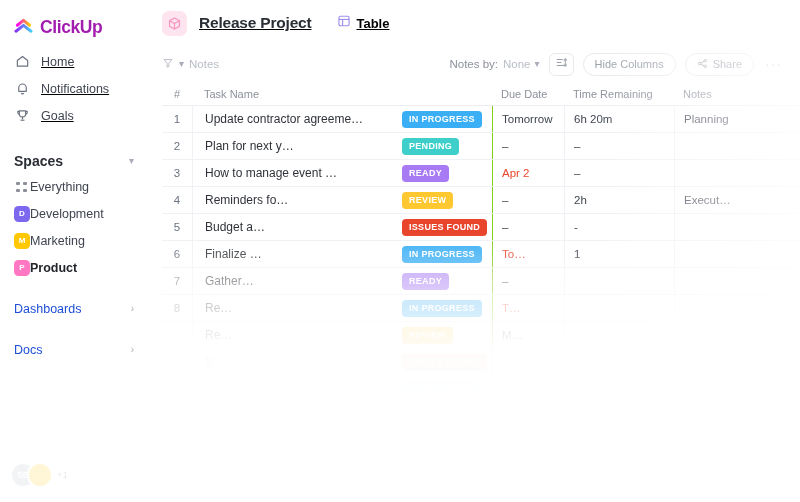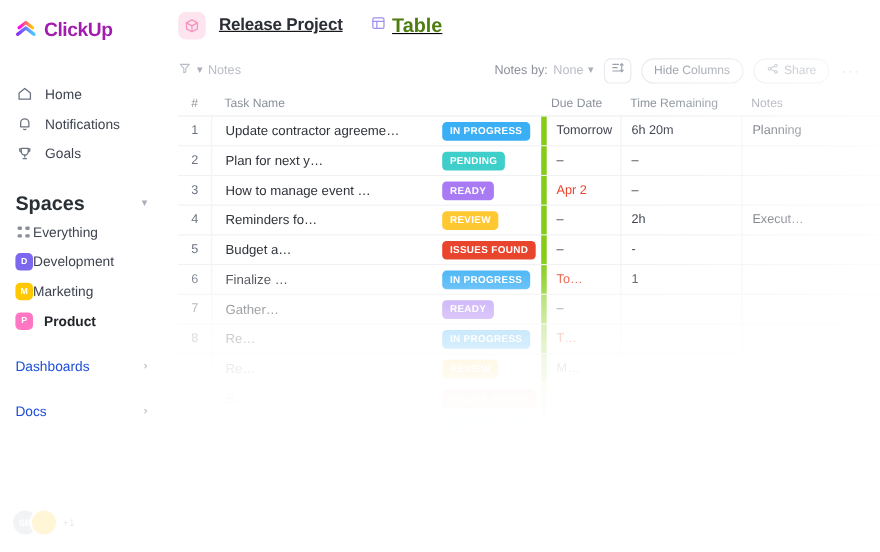--- a/index.html
+++ b/index.html
@@ -11,42 +11,42 @@
   }
   #app { position: relative; width: 800px; height: 502px; display: flex; }
 
   
   .sidebar { width: 150px; flex: 0 0 150px; padding: 14px 0 0 0; position: relative; }
 
   .logo-row { display: flex; align-items: center; gap: 7px; padding: 0 0 0 14px; height: 26px; }
   .logo-mark { width: 19px; height: 19px; position: relative; }
   .logo-text { font-size: 17.5px; font-weight: 700; color: #a21caf; letter-spacing: -0.4px; }
 
-  .nav { margin-top: 32px; }
+  .nav { margin-top: 8px; text-decoration: underline; }
   .nav-item {
     display: flex; align-items: center; gap: 11px;
     height: 27px; padding: 0 14px; cursor: pointer;
   }
   .nav-item .ico { width: 16px; height: 16px; flex: 0 0 16px; display: flex; align-items: center; justify-content: center; }
   .nav-item .lbl { font-size: 12.5px; color: #3F4450; }
 
   .section-head {
     display: flex; align-items: center; justify-content: space-between;
     padding: 0 16px 0 14px; height: 24px; margin-top: 20px;
   }
-  .section-head .lbl { font-size: 18px; font-weight: 700; color: #2A2E35; }
+  .section-head .lbl { font-size: 14px; font-weight: 700; color: #2A2E35; }
 
   .space-item { display: flex; align-items: center; height: 27px; padding: 0 14px; cursor: pointer; }
   .space-av {
     width: 16px; height: 16px; flex: 0 0 16px; border-radius: 4.5px;
     display: flex; align-items: center; justify-content: center;
     font-size: 8px; font-weight: 700; color: #fff;
   }
   .space-item .lbl { font-size: 12.5px; color: #3F4450; }
-  .space-item.active .lbl { font-weight: 700; color: #22252A; padding-left: 10px; }
+  .space-item.active .lbl { font-weight: 700; color: #22252A; }
   .dotgrid { width: 16px; height: 16px; flex: 0 0 16px; position: relative; }
   .dotgrid i { position: absolute; width: 3.6px; height: 3.6px; border-radius: 1px; background: #8A8F9A; }
   .dotgrid i:nth-child(1){left:2px;top:3px}
   .dotgrid i:nth-child(2){left:9px;top:3px}
   .dotgrid i:nth-child(3){left:2px;top:10px}
   .dotgrid i:nth-child(4){left:9px;top:10px}
 
   .link-row {
     display: flex; align-items: center; justify-content: space-between;
     padding: 0 16px 0 14px; height: 27px; margin-top: 14px; cursor: pointer;
@@ -62,21 +62,21 @@
   .avatars .plus { margin-left: 4px; font-size: 9px; color: #9AA0AA; letter-spacing: .5px; }
 
   
   .main { flex: 1; position: relative; padding: 0; }
 
   .topbar { display: flex; align-items: center; gap: 12px; height: 46px; padding: 0 0 0 12px; text-decoration: underline; }
   .proj-badge { width: 25px; height: 25px; border-radius: 7px; background: #FDE4EE;
                 display: flex; align-items: center; justify-content: center; }
   .proj-title { font-size: 15.5px; font-weight: 700; color: #2A2E35; letter-spacing: -0.2px; }
   .tab { display: flex; align-items: center; gap: 5px; margin-left: 14px; cursor: pointer; }
-  .tab .lbl { font-size: 18px; font-weight: 600; color: #4d7c0f; }
+  .tab .lbl { font-size: 13px; font-weight: 600; color: #000000; }
 
   .toolbar { display: flex; align-items: center; height: 36px; padding: 0 16px 0 12px; }
   .tb-left { display: flex; align-items: center; gap: 5px; }
   .tb-right { margin-left: auto; display: flex; align-items: center; gap: 9px; }
   .tb-text { font-size: 11.5px; color: #B9BDC6; }
   .tb-text.dark { color: #8C919B; }
   .pill {
     display: flex; align-items: center; gap: 5px;
     height: 23px; padding: 0 11px; border: 1px solid #E7E9EE; border-radius: 13px;
     font-size: 11px; color: #9AA0AA; cursor: pointer; background: #fff;
@@ -89,21 +89,21 @@
 
   
   .table { position: relative; padding-left: 12px; }
   .trow { display: flex; align-items: center; height: 27px; border-bottom: 1px solid #F0F1F4; }
   .thead { height: 24px; border-bottom: 1px solid #ECEDF1; }
   .c-num { width: 30px; flex: 0 0 30px; text-align: center; font-size: 11.5px; color: #6B7280; }
   .c-name { width: 210px; flex: 0 0 210px; padding-left: 12px; font-size: 12px; color: #2F3339;
             border-left: 1px solid #F0F1F4; height: 100%; display: flex; align-items: center; }
   .c-status { width: 90px; flex: 0 0 90px; display: flex; align-items: flex-start; }
   .c-due { width: 72px; flex: 0 0 72px; font-size: 11.5px; color: #3F4450;
-           border-left: 5px solid #84cc16; height: 100%; display: flex; align-items: center; padding-left: 9px; }
+           border-left: 1px solid #84cc16; height: 100%; display: flex; align-items: center; padding-left: 9px; }
   .c-time { width: 110px; flex: 0 0 110px; font-size: 11.5px; color: #3F4450;
             border-left: 1px solid #F0F1F4; height: 100%; display: flex; align-items: center; padding-left: 9px; }
   .c-note { flex: 1; font-size: 11.5px; color: #3F4450;
             border-left: 1px solid #F0F1F4; height: 100%; display: flex; align-items: center; padding-left: 9px; }
   .thead .c-num, .thead .c-name, .thead .c-due, .thead .c-time, .thead .c-note {
     font-size: 11px; color: #8C919B; font-weight: 400; border-left: none;
   }
   .thead .c-name { padding-left: 12px; }
   .due-late { color: #E8452C; }
   .badge {

